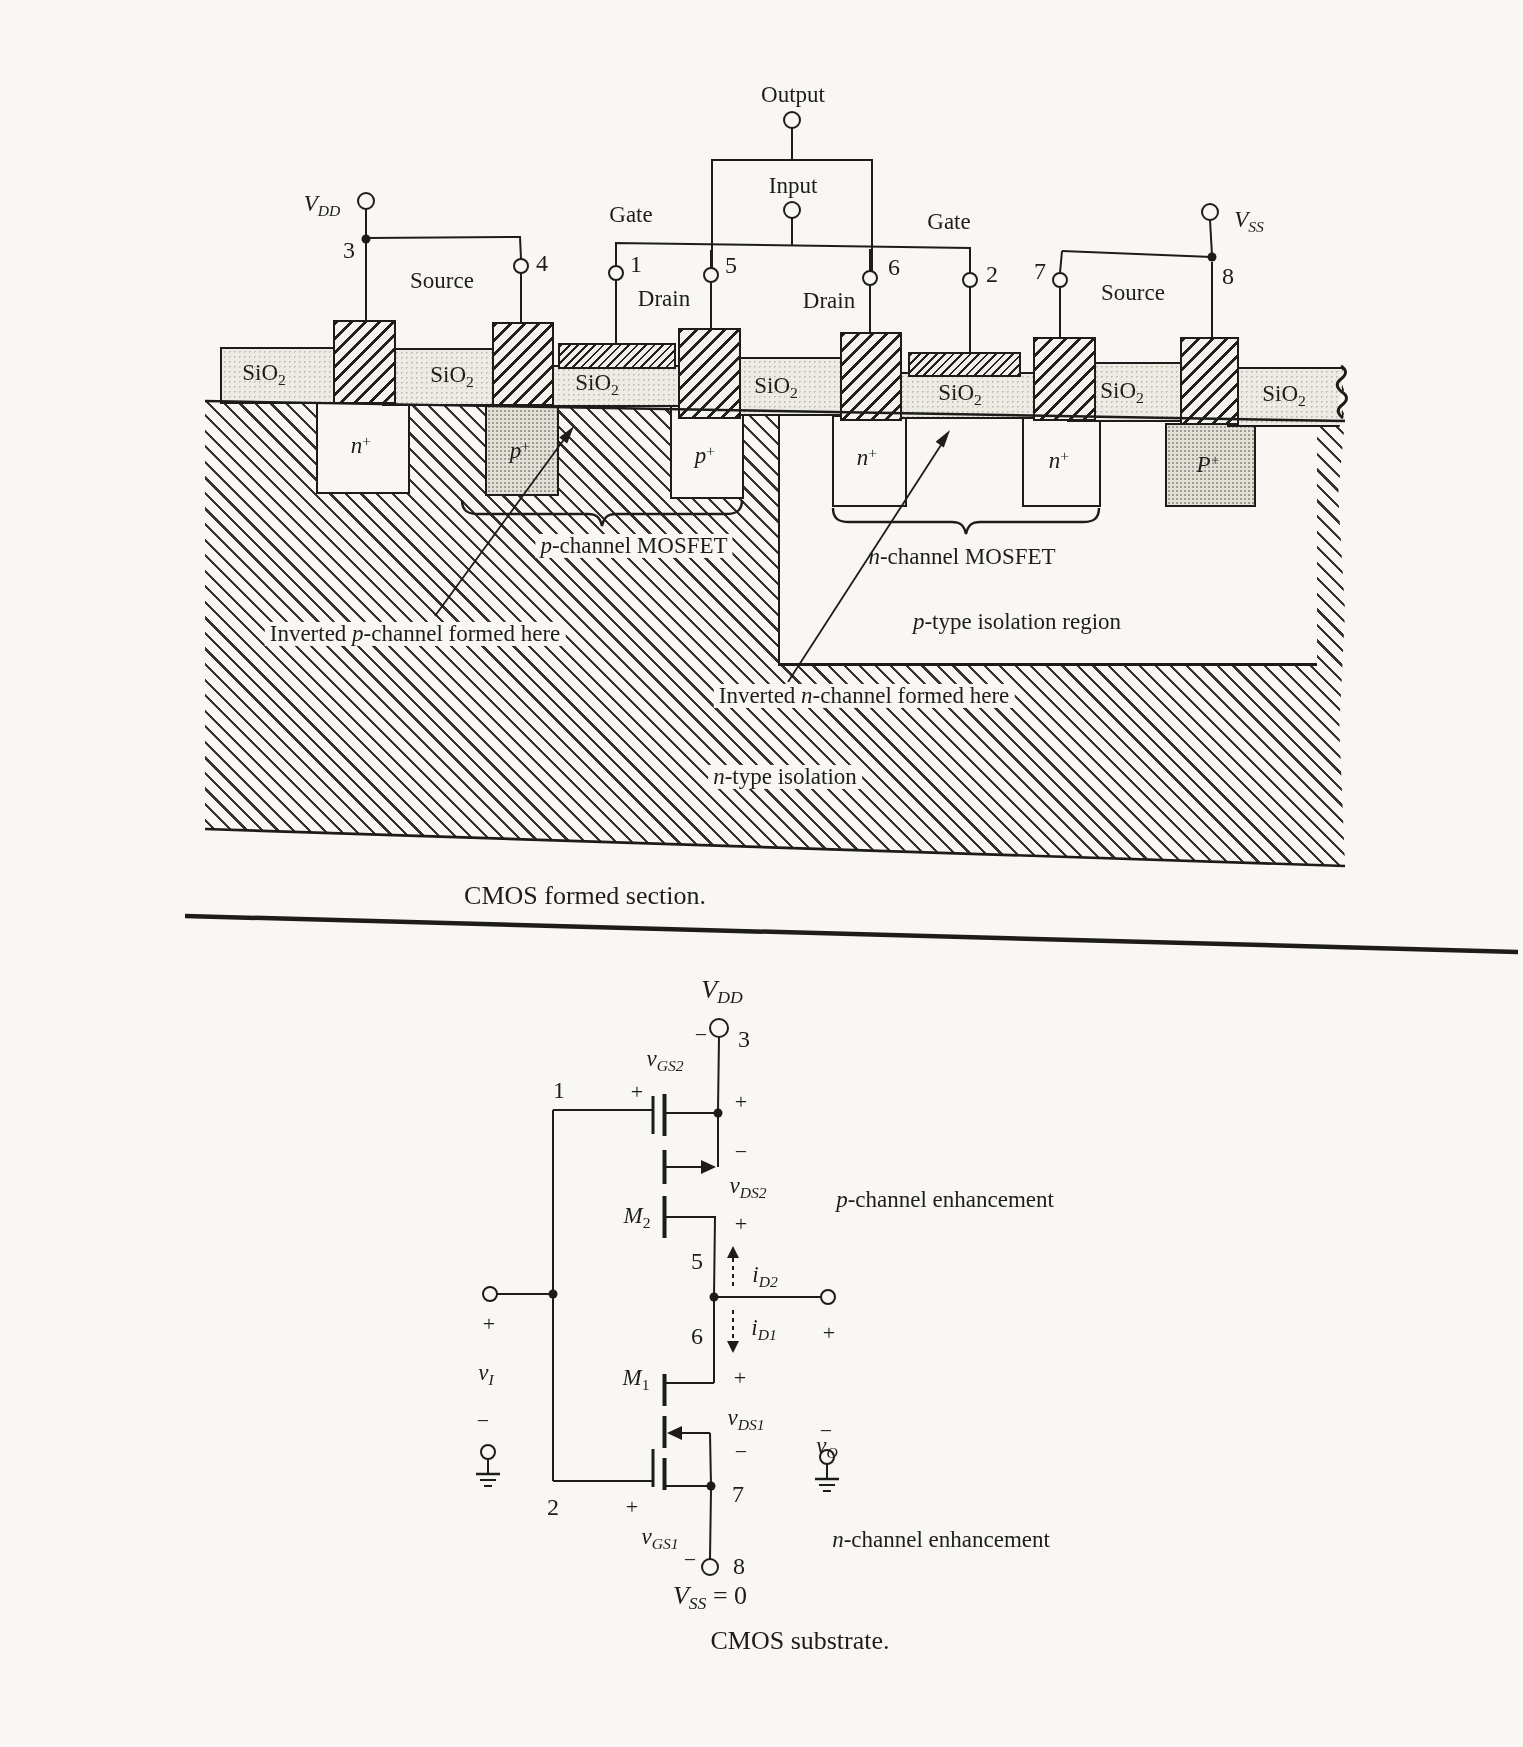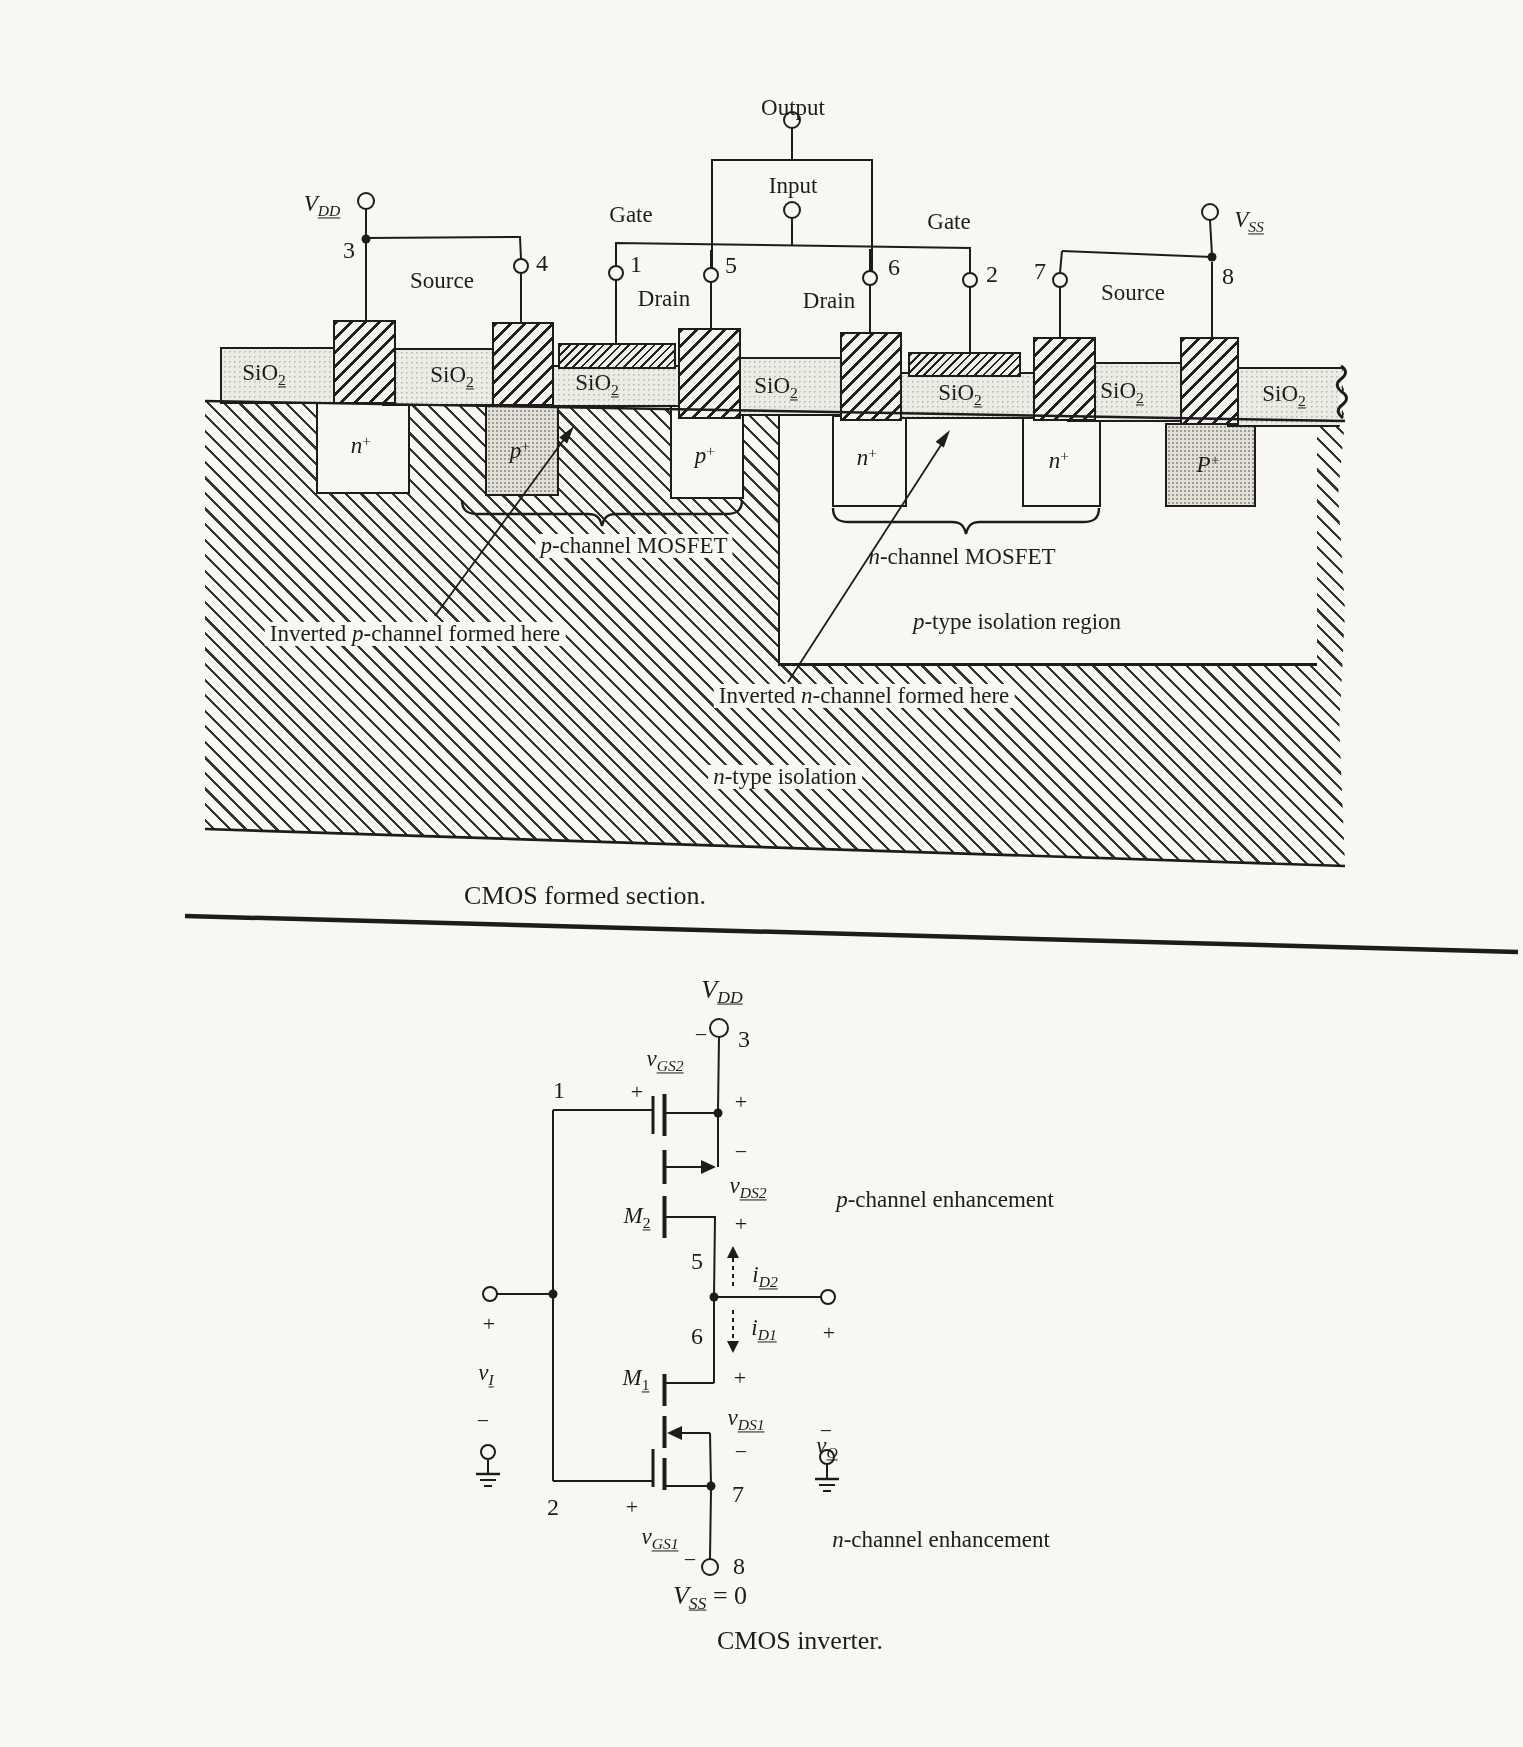--- a/index.html
+++ b/index.html
@@ -6,21 +6,21 @@
   .page{
     position:relative;width:1523px;height:1747px;margin:0 auto;
     background:#f8f7f3;overflow:hidden;
     font-family:"Liberation Serif","DejaVu Serif",serif;color:#1d1c1a;
   }
   .abs{position:absolute;}
   .lbl{
     position:absolute;transform:translate(-50%,-50%);
     font-size:23px;line-height:1.05;white-space:nowrap;z-index:6;color:#1d1c1a;
   }
-  .lbl sub{font-size:0.68em;vertical-align:-0.3em;text-decoration:underline;}
+  .lbl sub{font-size:0.68em;vertical-align:-0.3em;}
   .lbl sup{font-size:0.68em;vertical-align:0.45em;}
   .it,.lbl i{font-style:italic;}
   .bgw{background:#f8f7f3;padding:0 5px;}
   .big{font-size:26px;}
   .num{font-size:24px;}
   .sign{font-size:22px;}
   
   .hatch-sub{
     background-image:repeating-linear-gradient(45deg,rgba(25,24,22,.88) 0 2.3px,transparent 2.3px 11px);
     z-index:1;
@@ -146,21 +146,21 @@
         <line x1="788" y1="682" x2="941" y2="445" stroke="#1d1c1a" stroke-width="1.8"></line>
         <polygon points="950,430 943.8,447.6 935.6,441.8" fill="#1d1c1a"></polygon>
       </g>
 
       <line x1="205" y1="829" x2="1345" y2="866" stroke="#1d1c1a" stroke-width="2.6"></line>
       <line x1="185" y1="916" x2="1518" y2="952" stroke="#1d1c1a" stroke-width="4.5"></line>
 
       <path d="M1341,366 q9,6 0,13 q-8,6 1,13 q9,6 0,13 q-8,6 1,13" stroke="#1d1c1a" stroke-width="3" fill="none"></path>
     </svg>
 
-    <div class="lbl" style="left:793px;top:108px">Output</div>
+    <div class="lbl" style="left:793px;top:95px">Output</div>
     <div class="lbl" style="left:793px;top:186px">Input</div>
     <div class="lbl" style="left:322px;top:206px"><span class="it">V</span><sub class="it">DD</sub></div>
     <div class="lbl" style="left:1249px;top:222px"><span class="it">V</span><sub class="it">SS</sub></div>
     <div class="lbl" style="left:631px;top:215px">Gate</div>
     <div class="lbl" style="left:949px;top:222px">Gate</div>
     <div class="lbl num" style="left:349px;top:251px">3</div>
     <div class="lbl num" style="left:542px;top:264px">4</div>
     <div class="lbl num" style="left:636px;top:265px">1</div>
     <div class="lbl num" style="left:731px;top:266px">5</div>
     <div class="lbl num" style="left:894px;top:268px">6</div>
@@ -301,16 +301,16 @@
     <div class="lbl" style="left:746px;top:1420px"><span class="it">v</span><sub class="it">DS1</sub></div>
     <div class="lbl sign" style="left:741px;top:1452px">−</div>
     <div class="lbl num" style="left:738px;top:1495px">7</div>
     <div class="lbl num" style="left:553px;top:1508px">2</div>
     <div class="lbl sign" style="left:632px;top:1507px">+</div>
     <div class="lbl" style="left:660px;top:1539px"><span class="it">v</span><sub class="it">GS1</sub></div>
     <div class="lbl sign" style="left:690px;top:1560px">−</div>
     <div class="lbl num" style="left:739px;top:1567px">8</div>
     <div class="lbl" style="left:941px;top:1540px"><span class="it">n</span><span>-channel enhancement</span></div>
     <div class="lbl big" style="left:710px;top:1597px"><span class="it">V</span><sub class="it">SS</sub><span> = 0</span></div>
-    <div class="lbl big" style="left:800px;top:1641px">CMOS inverter.</div>
+    <div class="lbl big" style="left:800px;top:1641px">CMOS substrate.</div>
   </div>
 
 </div>
 
 </body></html>

